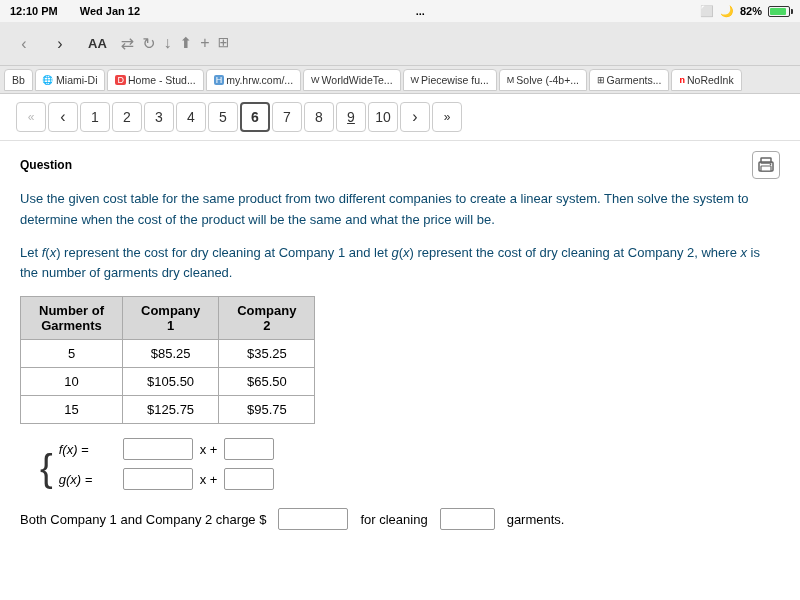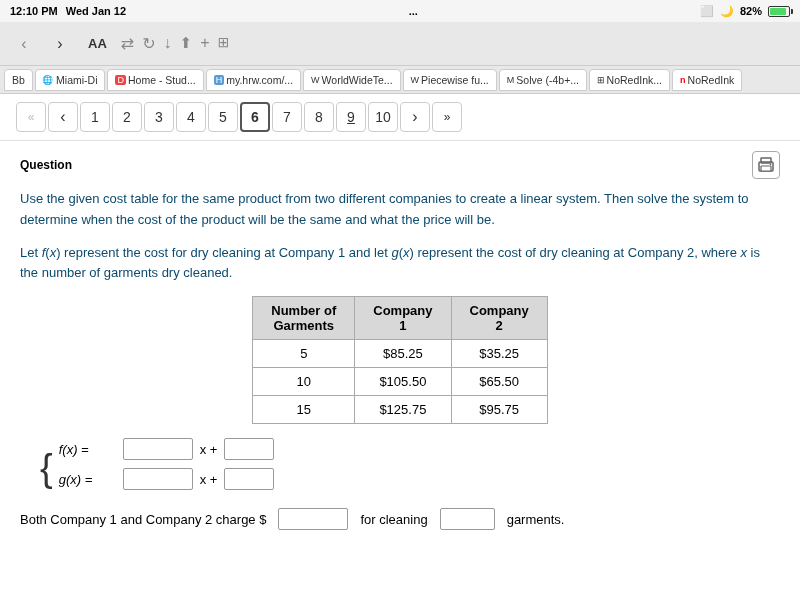--- a/index.html
+++ b/index.html
@@ -16,21 +16,21 @@
     .status-bar {
       background: #f5f5f5;
       height: 22px;
       display: flex;
       align-items: center;
       justify-content: space-between;
       padding: 0 10px;
       font-size: 11px;
       font-weight: 600;
     }
-    .status-left { display: flex; gap: 8px; align-items: center; }
+    .status-left { display: flex; gap: 22px; align-items: center; }
     .status-right { display: flex; align-items: center; gap: 6px; font-size: 11px; }
     .battery-icon { display: inline-block; width: 22px; height: 11px; border: 1.5px solid #333; border-radius: 2px; position: relative; }
     .battery-icon::after { content: ''; position: absolute; right: -4px; top: 2px; width: 2px; height: 5px; background: #333; border-radius: 0 1px 1px 0; }
     .battery-fill { position: absolute; left: 1px; top: 1px; width: 82%; height: 7px; background: #4cd964; border-radius: 1px; }
 
     
     .browser-chrome {
       background: #e8e8e8;
       height: 44px;
       border-bottom: 1px solid #ccc;
@@ -147,21 +147,20 @@
     .problem-text {
       font-size: 13px;
       line-height: 1.6;
       margin-bottom: 12px;
       color: #0c4a6e;
     }
 
     
     .table-container {
       display: flex;
-      justify-content: center;
       margin: 12px 0;
     }
     table {
       border-collapse: collapse;
       font-size: 13px;
     }
     table th, table td {
       border: 1px solid #aaa;
       padding: 6px 18px;
       text-align: center;
@@ -290,21 +289,21 @@
   <div class="tab-item">
     <span style="font-size:9px; margin-right:2px;">W</span>
     <span>Piecewise fu...</span>
   </div>
   <div class="tab-item">
     <span style="font-size:9px; margin-right:2px;">M</span>
     <span>Solve (-4b+...</span>
   </div>
   <div class="tab-item">
     <span style="font-size:9px; margin-right:2px;">⊞</span>
-    <span>NoRedInk...</span>
+    <span>Garments...</span>
   </div>
   <div class="tab-item">
     <span style="font-size:9px; margin-right:2px; color:red; font-weight:bold;">n</span>
     <span>NoRedInk</span>
   </div>
 </div>
 
 <div class="content-area">
 
   <div class="pagination">

